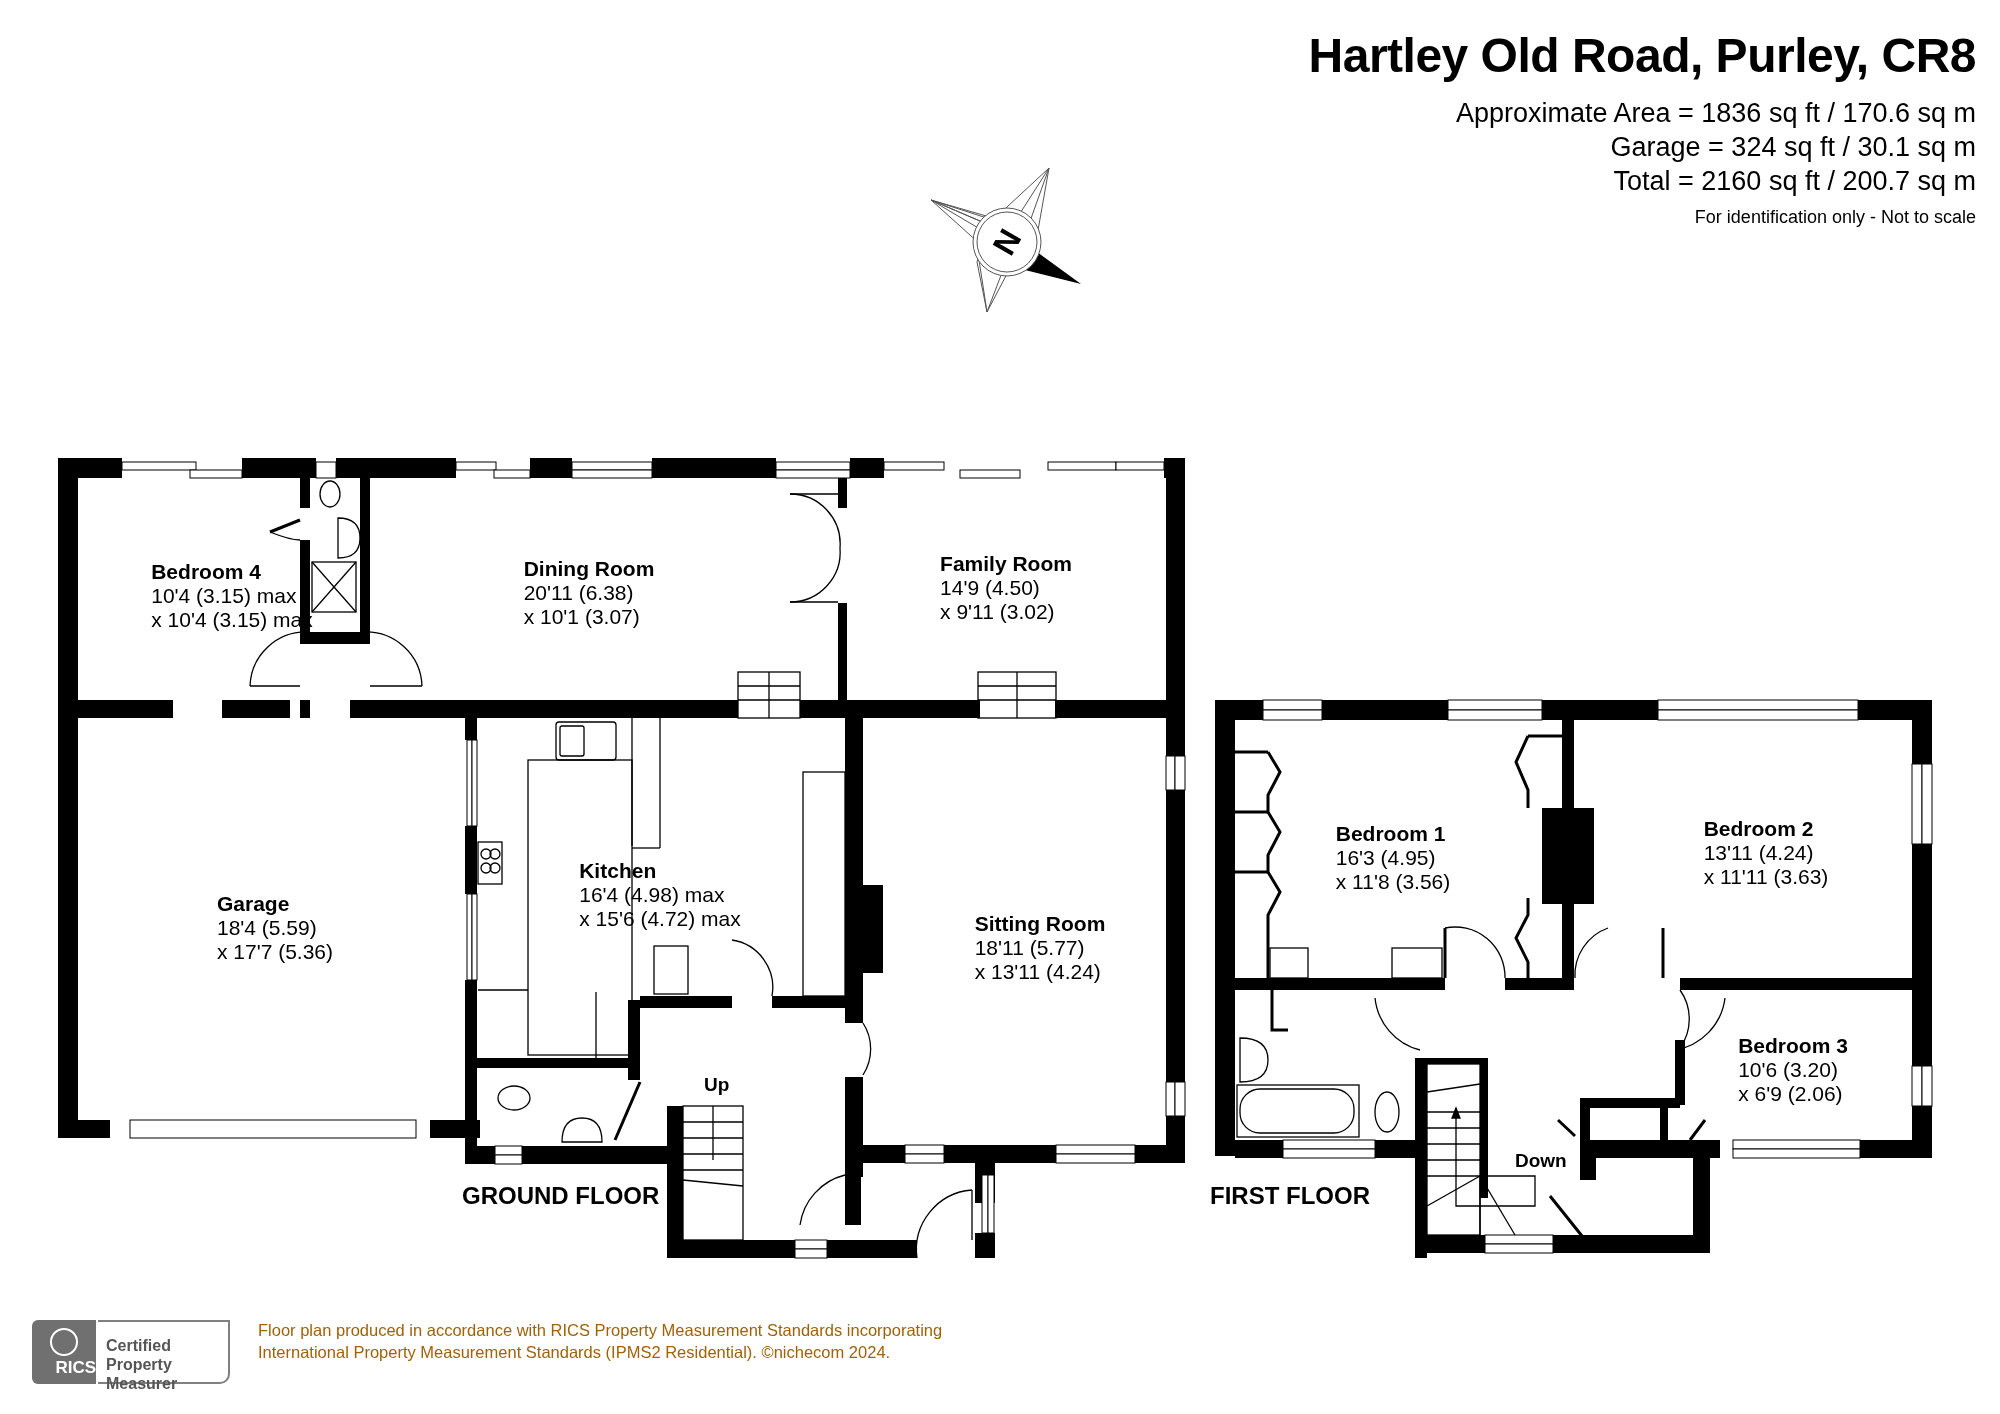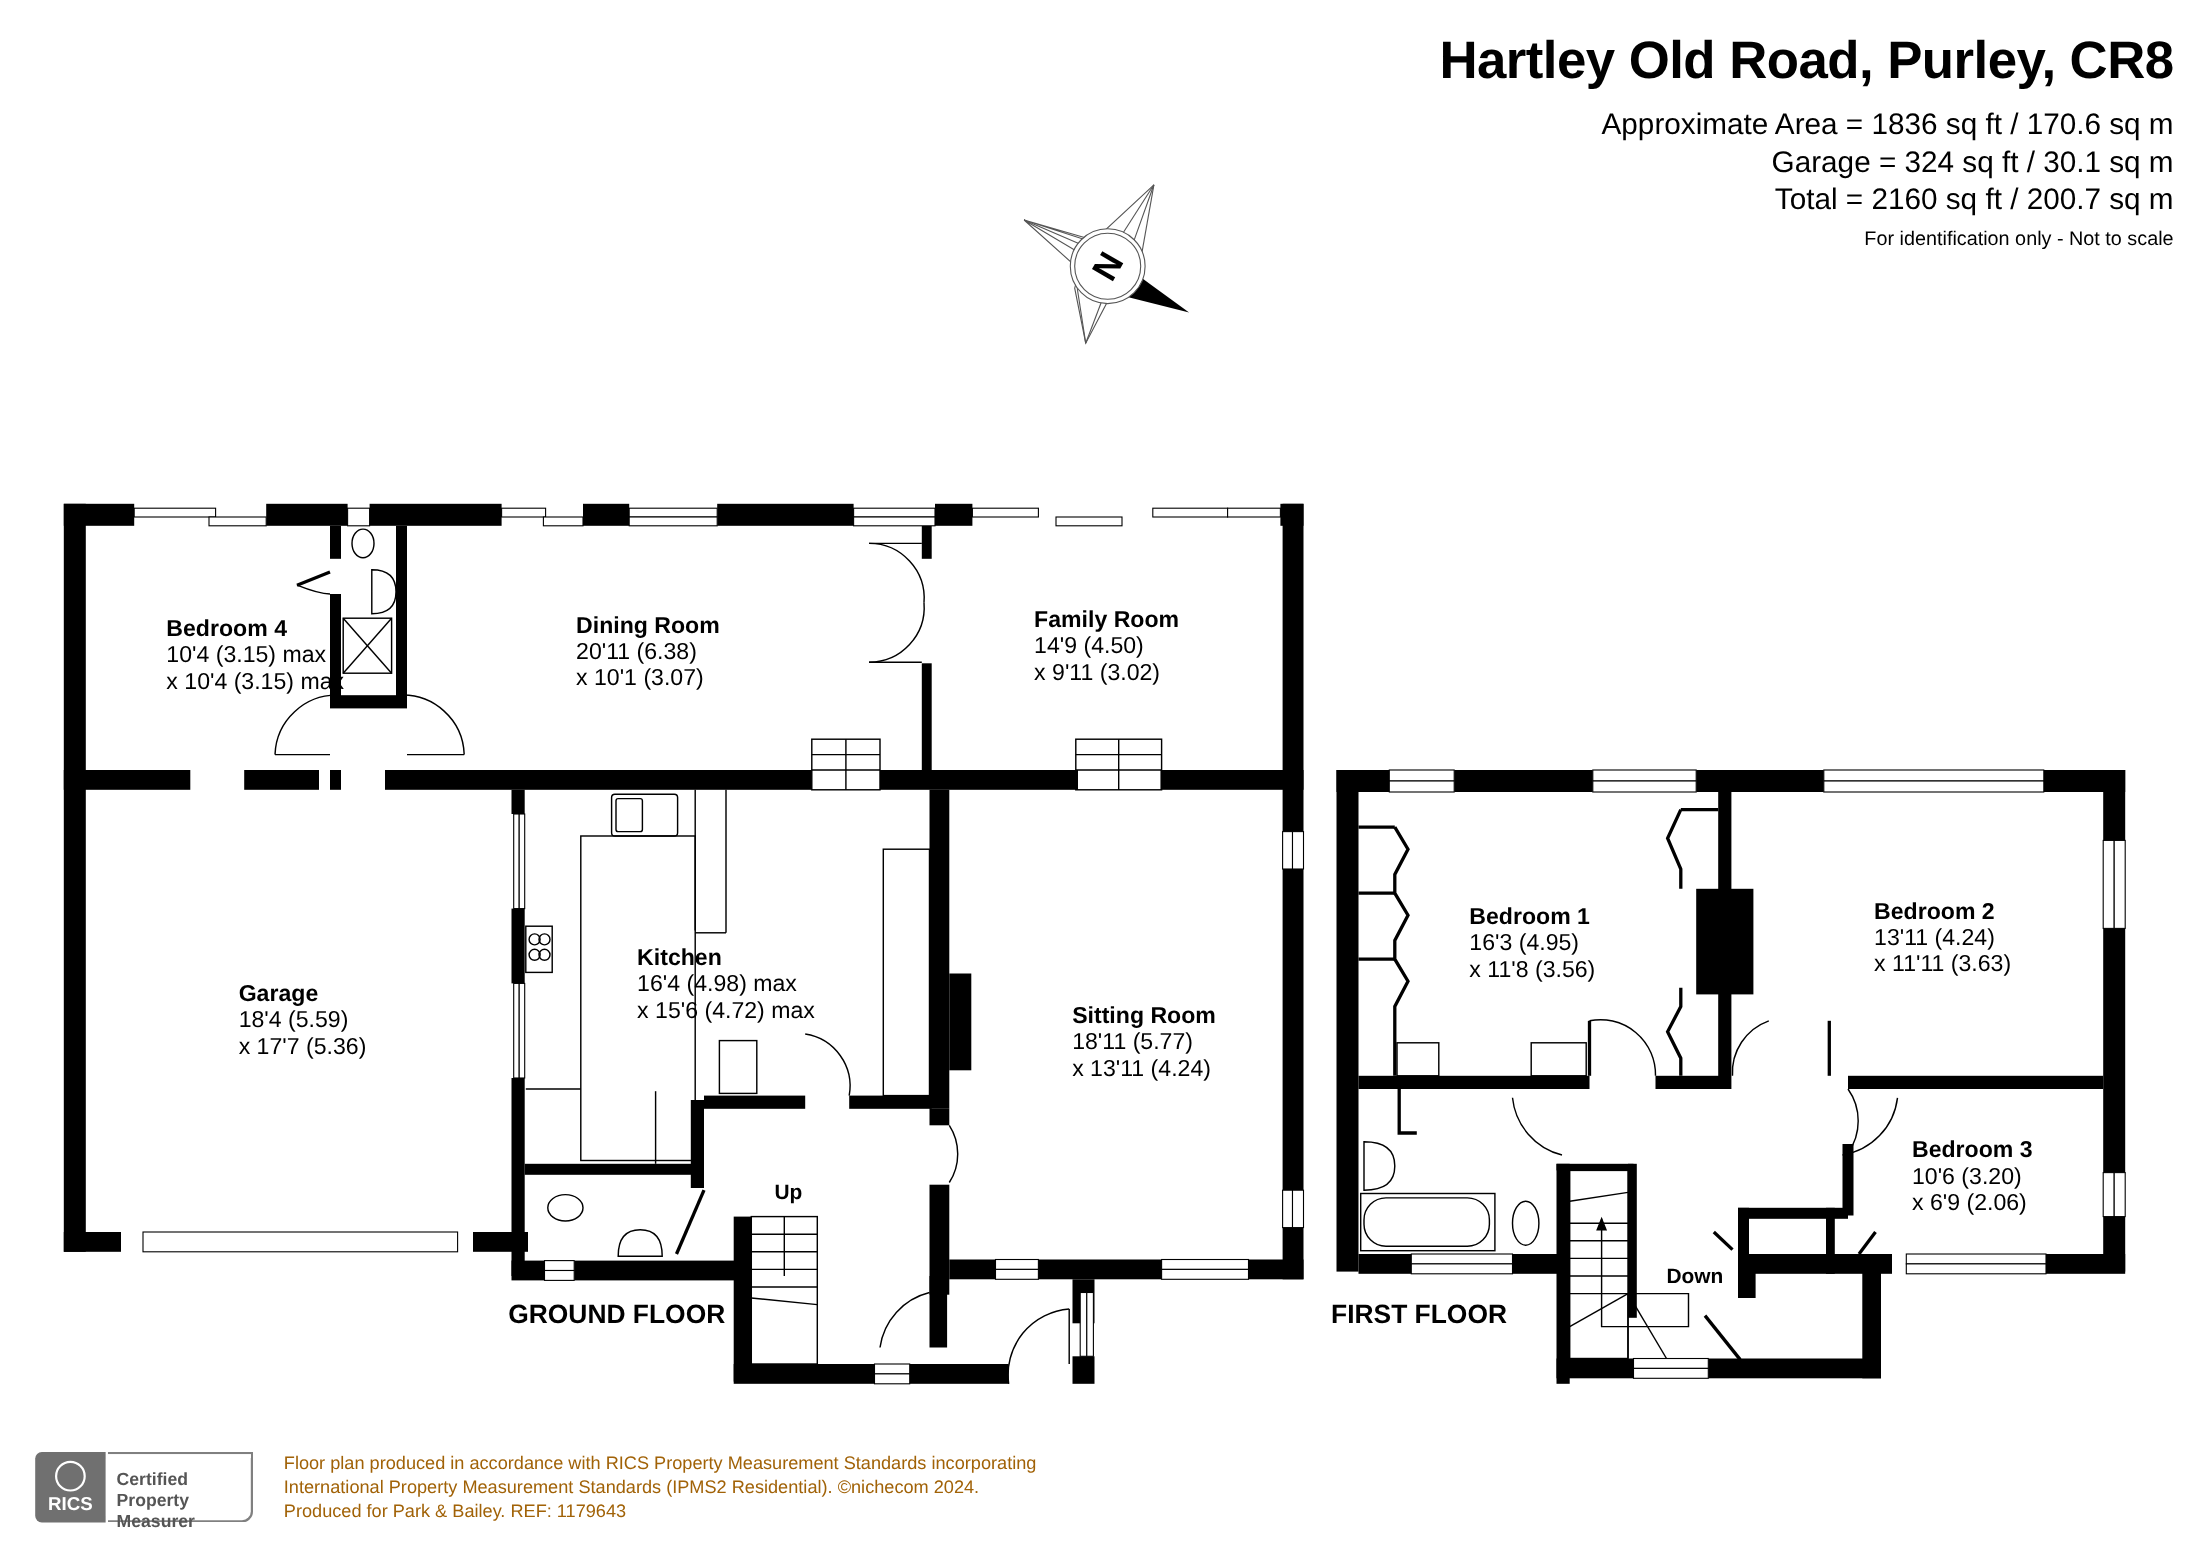--- a/index.html
+++ b/index.html
@@ -10,21 +10,21 @@
   .area1 { top:96px; } .area2 { top:130px; } .area3 { top:164px; }
   .note { top:207px; font-size:18px; }
   svg.plan { position:absolute; left:0; top:0; }
   .room { position:absolute; text-align:left; font-size:21px; line-height:24px; transform:translateX(-50%); white-space:nowrap; }
   .room .nm { font-weight:bold; font-size:21px; }
   .floorlbl { position:absolute; font-weight:bold; font-size:24px;text-align:center; }
   .stairlbl { position:absolute; font-weight:bold; font-size:19px; }
   .footer-logo { position:absolute; left:32px; top:1320px; width:200px; height:64px; }
   .rics-box { position:absolute; left:0; top:0; width:64px; height:64px; background:#707070; border-radius:6px 0 0 6px; color:#fff; }
   .rics-box .lion { position:absolute; left:18px; top:8px; width:28px; height:28px; border:2px solid #fff; border-radius:50%; box-sizing:border-box; }
-  .rics-box .rl { position:absolute; left:0; width:64px; text-align:center; top:38px; font-weight:bold; font-size:17px; }
+  .rics-box .rl { position:absolute; left:0; width:64px; text-align:right; top:38px; font-weight:bold; font-size:17px; }
   .cert-box { position:absolute; left:66px; top:0; width:132px; height:64px; border:2px solid #808080; border-left:none; border-radius:0 0 10px 0; box-sizing:border-box; color:#555; font-weight:bold; font-size:16px; line-height:19px; padding:14px 0 0 8px; }
   .foot-text { position:absolute; left:246px; top:1319px; font-size:16.5px; line-height:22px; color:#a16207;margin-left:12px; }
 </style>
 </head>
 <body>
 
 <div class="hdr title">Hartley Old Road, Purley, CR8</div>
 <div class="hdr area area1">Approximate Area = 1836 sq ft / 170.6 sq m</div>
 <div class="hdr area area2">Garage = 324 sq ft / 30.1 sq m</div>
 <div class="hdr area area3">Total = 2160 sq ft / 200.7 sq m</div>
@@ -365,14 +365,13 @@
   </div>
   <div class="cert-box">
     <div>Certified</div>
     <div>Property</div>
     <div>Measurer</div>
   </div>
 </div>
 <div class="foot-text">
   <div>Floor plan produced in accordance with RICS Property Measurement Standards incorporating</div>
   <div>International Property Measurement Standards (IPMS2 Residential).   ©nichecom 2024.</div>
-  <div>Produced for Park &amp; Bailey.   REF:  1179643</div>
 </div>
 
 </body></html>

